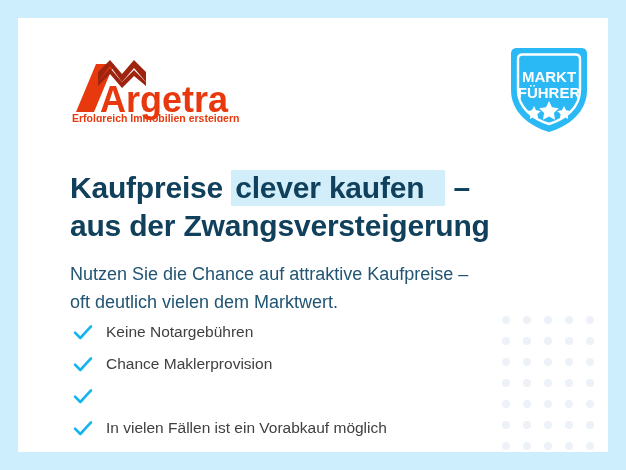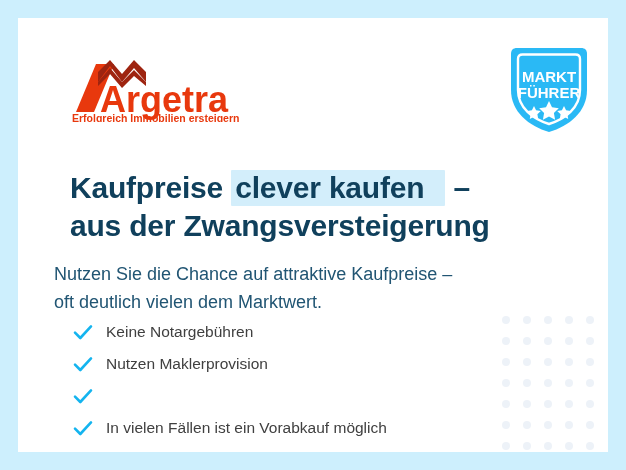--- a/index.html
+++ b/index.html
@@ -92,21 +92,21 @@
   #headline .line { display: block; white-space: nowrap; }
   #headline .hl {
     background: #d3eefb;
     padding: 1px 21px 2px 4px;
     border-radius: 1px;
   }
 
   
   #subheadline {
     position: absolute;
-    left: 36px;
+    left: 52px;
     top: 224px;
     width: 480px;
     color: #215573;
     font-size: 18px;
     font-weight: normal;
     line-height: 28px;
   }
   #subheadline .line { display: block; white-space: nowrap; }
 
   
@@ -231,21 +231,21 @@
             </svg>
           </span>
           <span class="benefit-text">Keine Notargebühren</span>
         </li>
         <li>
           <span class="check">
             <svg width="22" height="22" viewBox="0 0 22 22" xmlns="http://www.w3.org/2000/svg">
               <path d="M3 11.6 L8.3 17 L19 5.4" fill="none" stroke="#14b4ef" stroke-width="2.6" stroke-linecap="round" stroke-linejoin="round"></path>
             </svg>
           </span>
-          <span class="benefit-text">Nutzen Maklerprovision</span>
+          <span class="benefit-text">Chance Maklerprovision</span>
         </li>
         <li>
           <span class="check">
             <svg width="22" height="22" viewBox="0 0 22 22" xmlns="http://www.w3.org/2000/svg">
               <path d="M3 11.6 L8.3 17 L19 5.4" fill="none" stroke="#14b4ef" stroke-width="2.6" stroke-linecap="round" stroke-linejoin="round"></path>
             </svg>
           </span>
         </li>
         <li>
           <span class="check">

